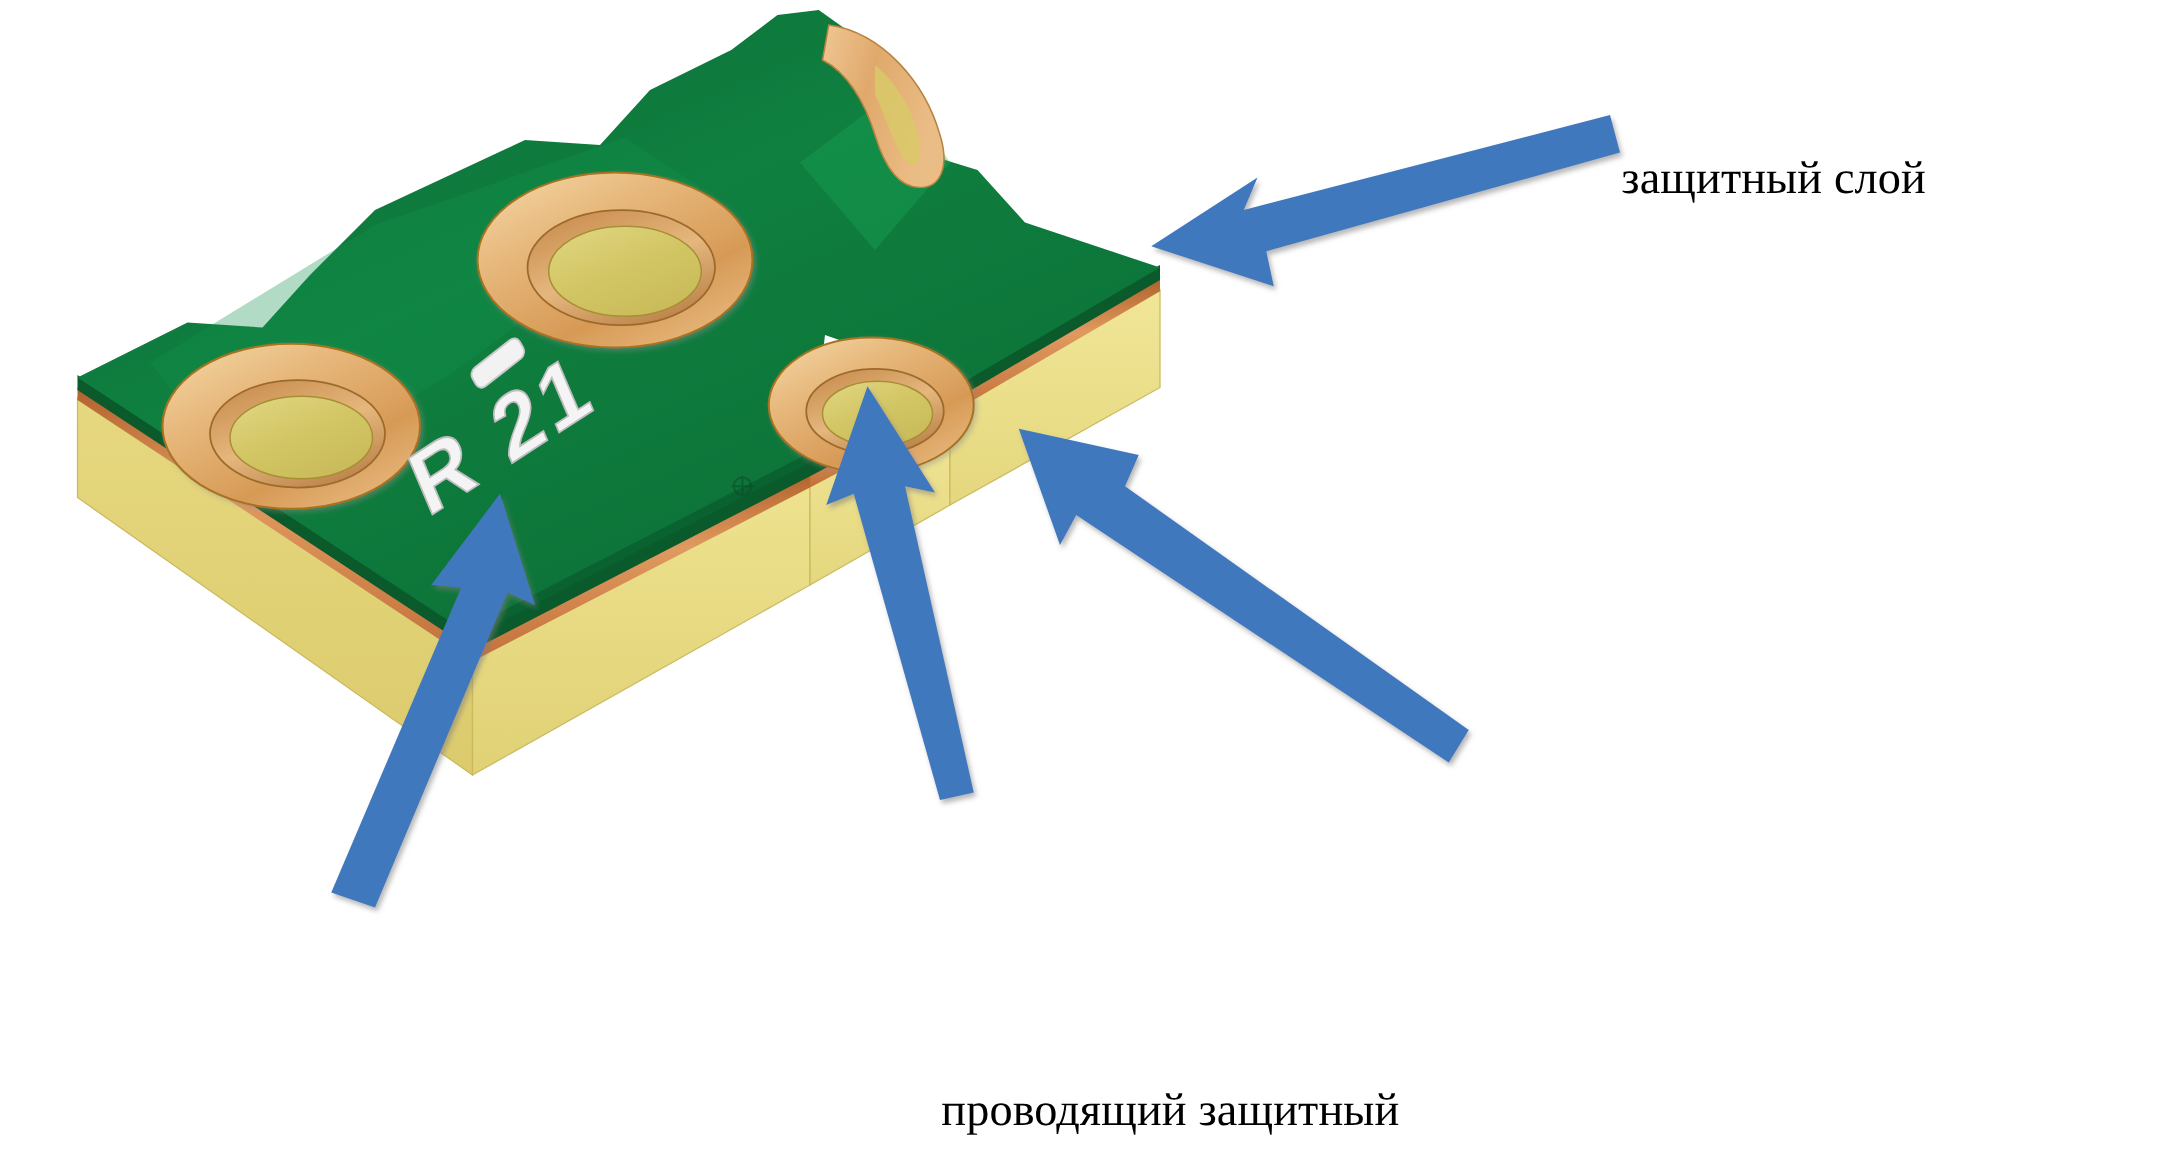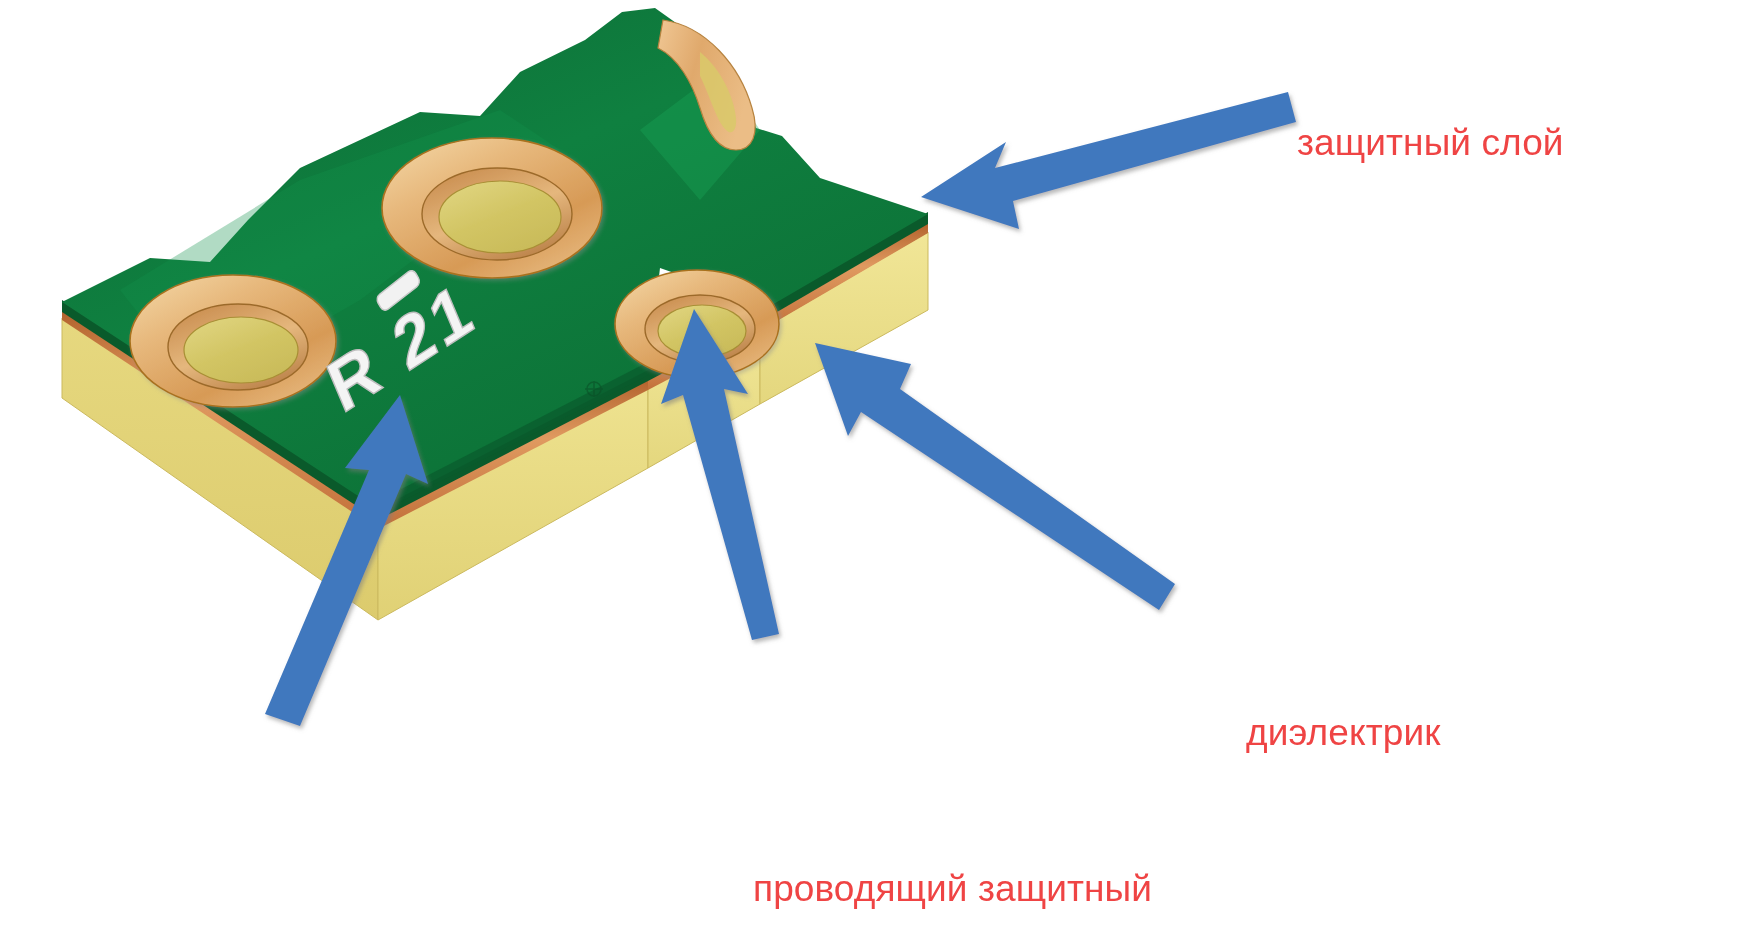--- a/index.html
+++ b/index.html
@@ -17,22 +17,22 @@
   }
   #art {
     position: absolute;
     left: 0;
     top: 0;
     width: 1743px;
     height: 929px;
   }
   .label {
     position: absolute;
-    color: #ef4444;
-    font-family: Liberation Sans, sans-serif;
+    color: #000000;
+    font-family: Liberation Serif, serif;
     font-size: 37px;
     line-height: 46px;
     white-space: pre;
     letter-spacing: 0.1px;
   }
   #label-mask     { left: 1297px; top: 28px;  }
   #label-diel     { left: 1246px; top: 618px; }
   #label-copper   { left: 753px;  top: 774px; }
   #label-silk     { left: 207px;  top: 845px; }
   .label-line { display: block; }
@@ -250,23 +250,20 @@
                  L 406,474
                  L 300,726 Z" fill="#4178be"></path>
       </g>
     </g>
   </svg>
 
   <div class="label" id="label-mask">
     <span class="label-line">защитный слой</span>
   </div>
 
-  <div class="label" id="label-diel">
-    <span class="label-line">диэлектрик</span>
-  </div>
 
   <div class="label" id="label-copper">
     <span class="label-line">проводящий защитный</span>
     
   </div>
 
   <div class="label" id="label-silk">
     
     
   </div>

